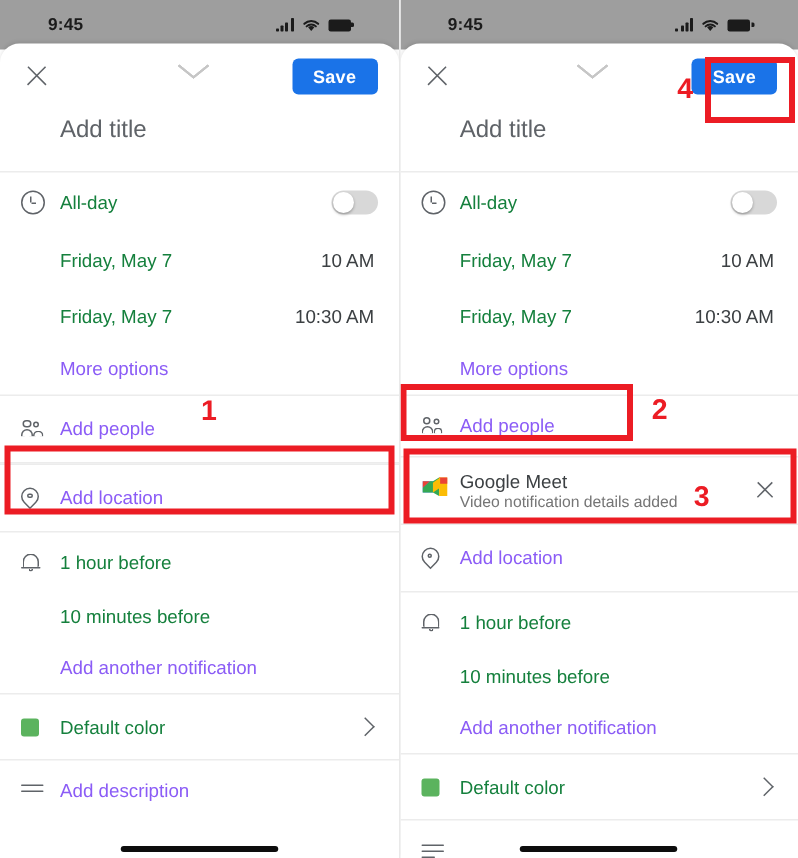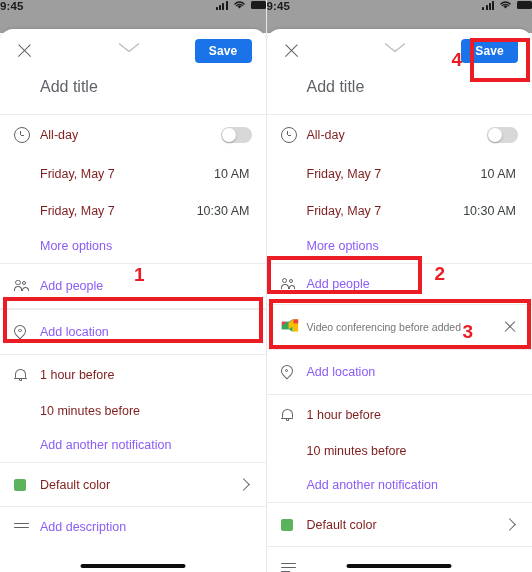--- a/index.html
+++ b/index.html
@@ -10,22 +10,22 @@
     overflow:hidden;
   }
   .stage{position:relative;width:532px;height:572px;display:flex;}
 
   .panel{position:relative;width:266px;height:572px;background:#ffffff;overflow:hidden;}
   .panel.right{border-left:1px solid #e9e9e9;}
 
   
   .statusbar{
     position:relative;height:33px;background:#9e9e9e;
-    display:flex;align-items:flex-start;justify-content:space-between;
-    padding:0 0;box-sizing:border-box;
+    display:flex;align-items:center;justify-content:space-between;
+    padding:0 32px;box-sizing:border-box;
   }
   .status-time{font-size:11.5px;font-weight:bold;color:#1b1b1b;letter-spacing:.1px;}
   .status-right{display:flex;align-items:center;gap:5px;}
   .sig{display:flex;align-items:flex-end;gap:1.2px;height:9px;}
   .sig i{display:block;width:2px;background:#1b1b1b;border-radius:.5px;}
   .sig i:nth-child(1){height:2.5px;}
   .sig i:nth-child(2){height:4.5px;}
   .sig i:nth-child(3){height:6.5px;}
   .sig i:nth-child(4){height:9px;}
   .batt{width:15px;height:8px;background:#1b1b1b;border-radius:1.5px;position:relative;}
@@ -67,21 +67,21 @@
   .title-ph{font-size:16px;color:#5f6368;}
 
   .divider{height:1px;background:#ececec;margin:0;}
 
   
   .row{
     position:relative;display:flex;align-items:center;
     min-height:37px;padding:0 14px;box-sizing:border-box;
   }
   .row .ico{width:26px;flex:0 0 26px;display:flex;align-items:center;justify-content:flex-start;}
-  .row .lbl{font-size:12.5px;color:#7f1d1d;flex:1;}
+  .row .lbl{font-size:12.5px;color:#15803d;flex:1;}
   .row .lbl.muted{color:#8b5cf6;}
   .row .val{font-size:12.5px;color:#3c4043;margin-left:auto;padding-right:2px;}
   .row .chev{
     width:8px;height:8px;border-right:1.6px solid #5f6368;border-top:1.6px solid #5f6368;
     transform:rotate(45deg);margin-left:auto;margin-right:4px;
   }
 
   .toggle{
     width:31px;height:16px;border-radius:9px;background:#d8d8d8;position:relative;margin-left:auto;
   }
@@ -385,21 +385,22 @@
             <path d="M17 2 L25 2 V20 L17 20 Z" fill="#fbbc05"></path>
             <path d="M17 2 L25 2 L25 8 L17 8 Z" fill="#ea4335"></path>
             <path d="M1 16.5 H11 L11 20 H1 Z" fill="#1967d2" opacity="0"></path>
             <path d="M1 12 L8 5.5 H11 V16.5 H1 Z" fill="#34a853"></path>
             <path d="M1 5.5 H8 L1 12 Z" fill="#ea4335"></path>
             <path d="M11 7 L18 2 V12 L11 16.5 Z" fill="#fbbc05"></path>
             <path d="M18 2 V20 L25 20 V2 Z" fill="#fbbc05" opacity="0"></path>
           </svg>
         </div>
         <div class="meet-txt">
-          <div class="meet-sub">Video conferencing before added</div>
+          <div class="meet-title">Google Meet</div>
+          <div class="meet-sub">Video notification details added</div>
         </div>
         <div class="meet-close"></div>
       </div>
 
       <div class="divider"></div>
 
       <div class="row" style="min-height:44px;">
         <div class="ico">
           <div class="pin">
               <span class="o"></span>

